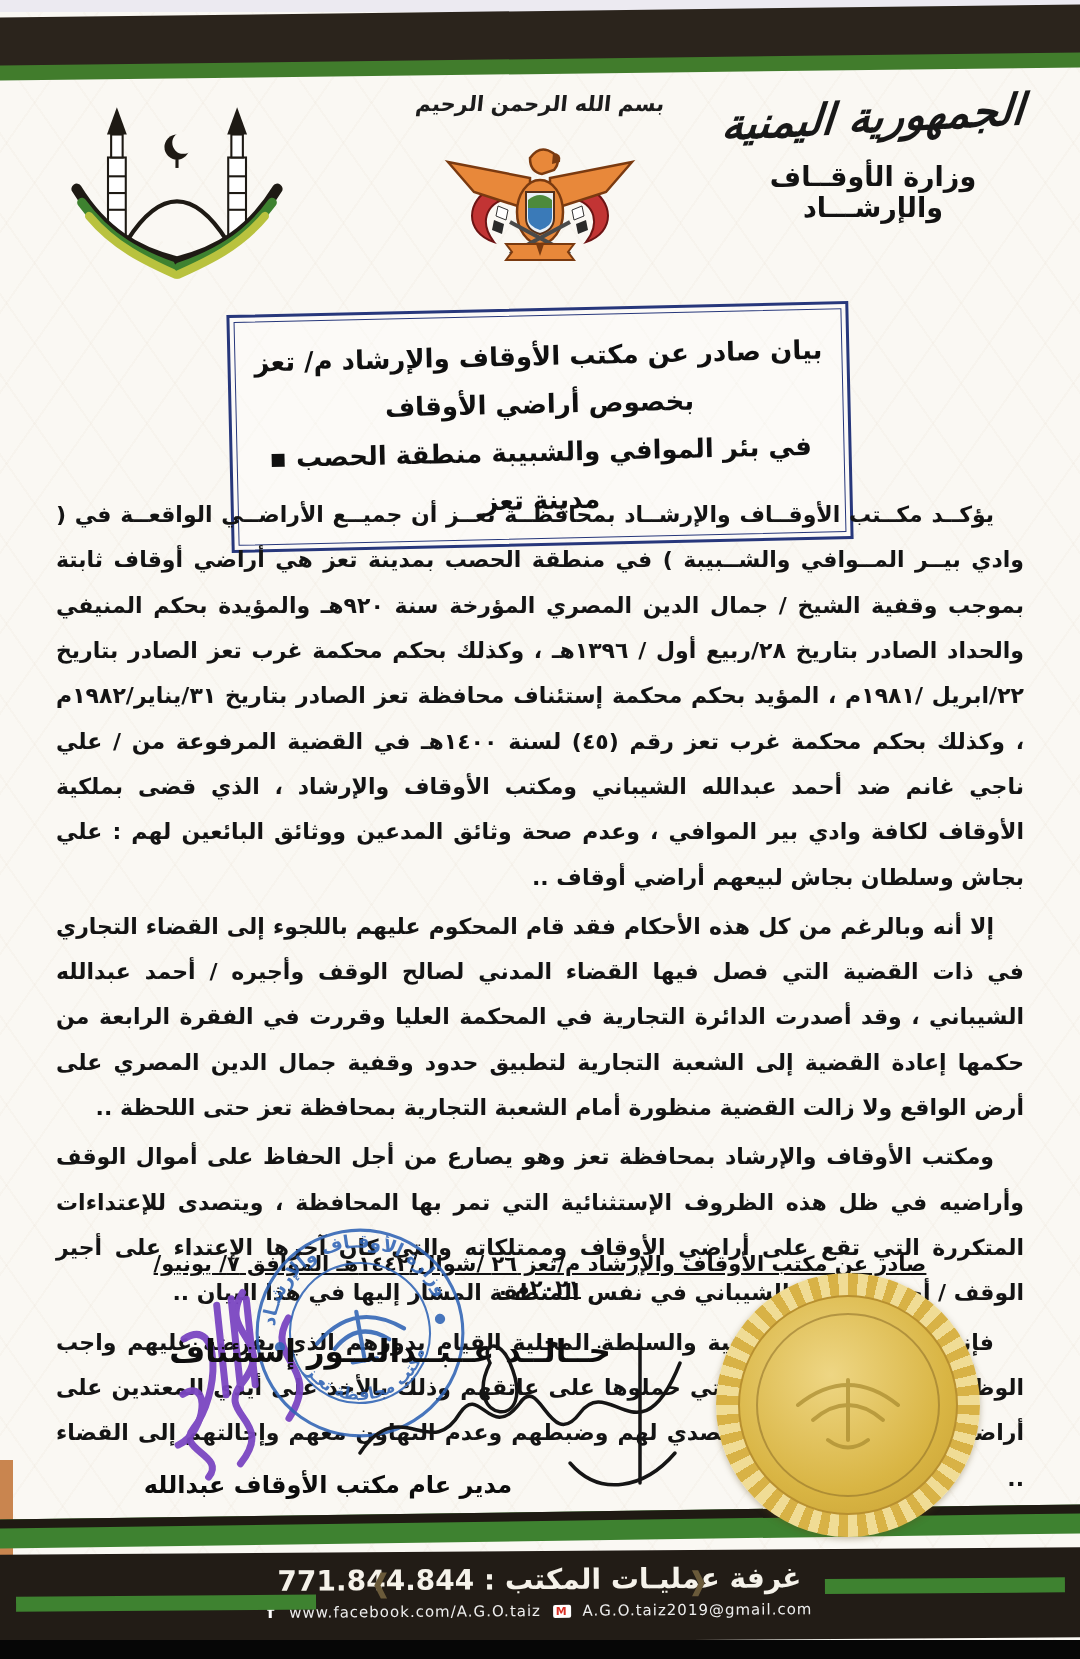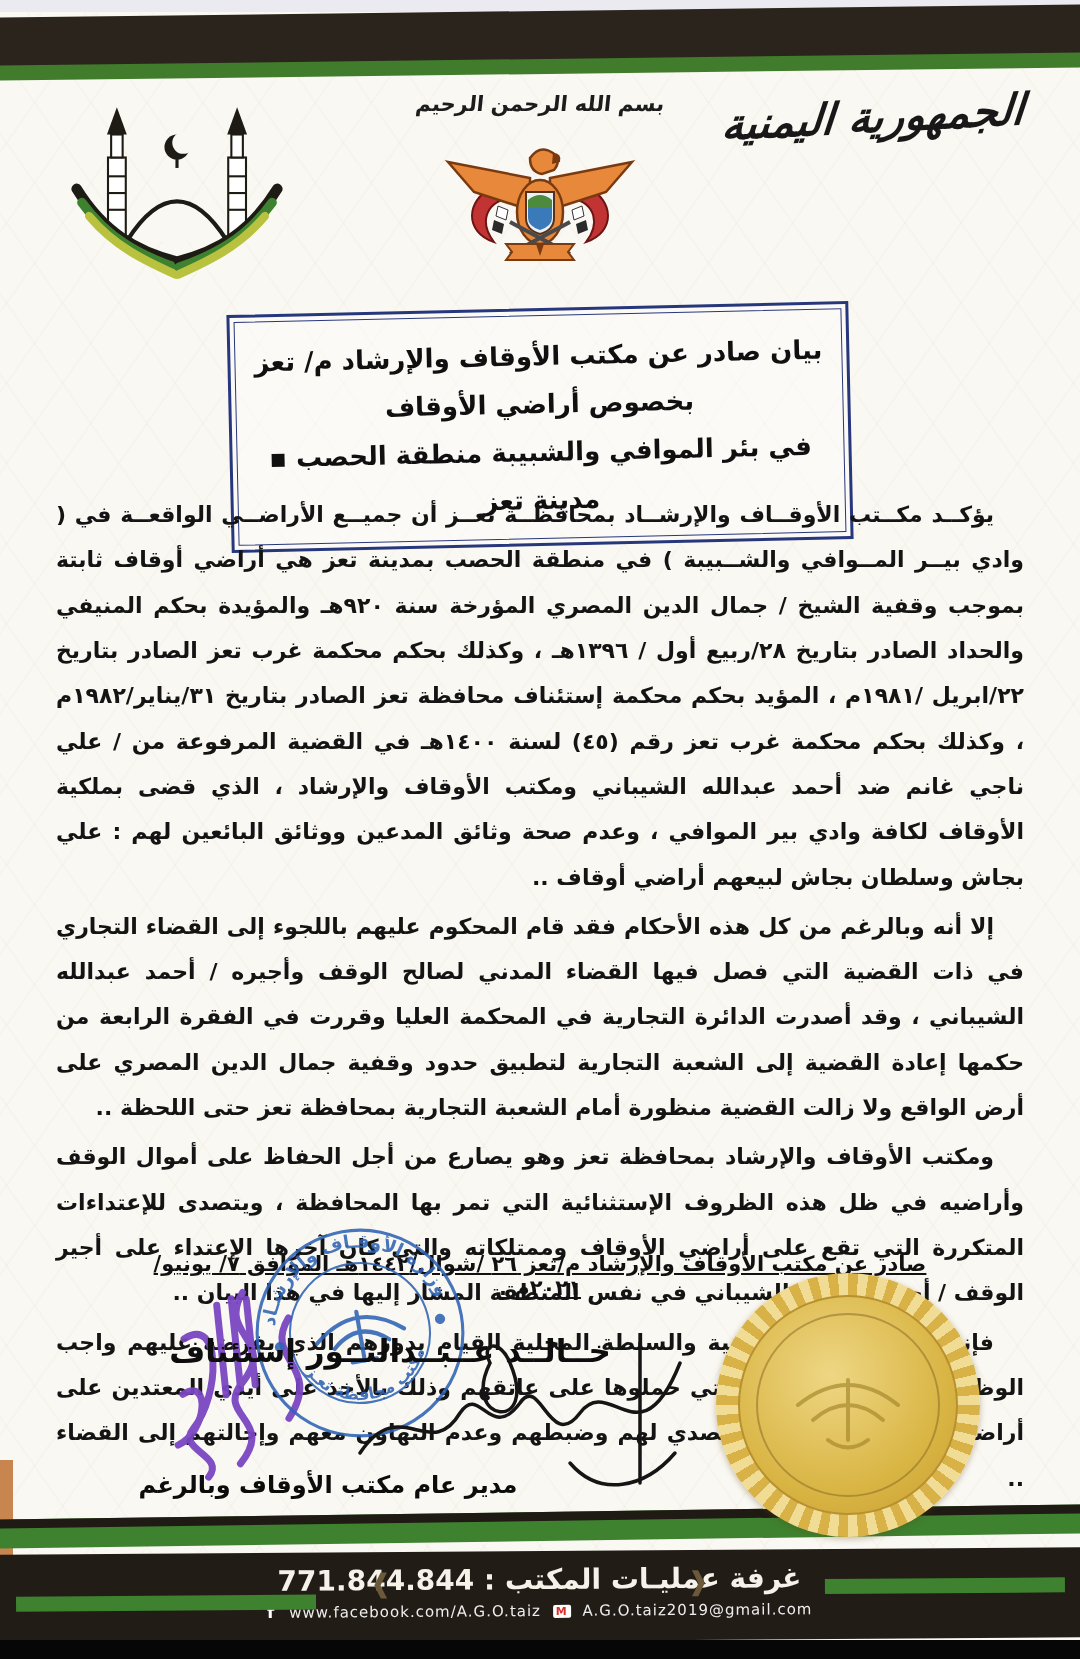--- a/index.html
+++ b/index.html
@@ -128,20 +128,21 @@
         <path d="M88,88 h24 v10 q0,8 -12,12 q-12,-4 -12,-12 Z" fill="#3a7ab8"></path>
         <path d="M88,80 q12,-10 24,0 v8 h-24 Z" fill="#4d8a3c"></path>
         <path d="M70,134 L130,102 M130,134 L70,102" stroke="#4a4a4a" stroke-width="4"></path>
         <path d="M66,126 h68 l-6,8 6,8 h-68 l6,-8 Z" fill="#e8883a" stroke="#7a3a10" stroke-width="2" transform="translate(0,-2)"></path>
         <path d="M96,124 l4,12 4,-12 Z" fill="#7a3a10"></path>
       </svg>
     </div>
 
     <div class="header-text">
       <div class="republic">الجمهورية اليمنية</div>
+      <div class="ministry">وزارة الأوقــاف والإرشـــاد</div>
     </div>
   </div>
 
   <div class="title-box">
     <div class="title-inner">
       <div class="title-line">بيان صادر عن مكتب الأوقاف والإرشاد م/ تعز</div>
       <div class="title-line">بخصوص أراضي الأوقاف</div>
       <div class="title-line">في بئر الموافي والشبيبة منطقة الحصب ▪ مدينة تعز</div>
     </div>
   </div>
@@ -194,21 +195,21 @@
 
     <div class="sig-name">خــالــد عــبــدالنــور إستئناف</div>
     <svg class="sig-script" width="360" height="220" viewBox="0 0 360 220">
       <g stroke="#151515" stroke-width="3.5" fill="none" stroke-linecap="round">
         <path d="M20,150 C60,90 90,160 120,110 C140,80 150,140 180,100 C200,70 210,150 240,110 C270,70 300,160 340,60"></path>
         <path d="M150,60 C120,120 200,130 170,60 C160,35 140,40 150,60"></path>
         <path d="M230,160 C260,195 305,185 335,150"></path>
         <path d="M300,40 V180"></path>
       </g>
     </svg>
-    <div class="sig-title">مدير عام مكتب الأوقاف وبالرغم</div>
+    <div class="sig-title">مدير عام مكتب الأوقاف عبدالله</div>
 
     <div class="gold-seal">
       <div class="gold-inner"></div>
       <div class="gold-ring"></div>
       <div class="gold-emblem">
         <svg width="140" height="140" viewBox="0 0 140 140">
           <g stroke="#a88a2e" stroke-width="4" fill="none" opacity=".7" stroke-linecap="round">
             <path d="M20,70 Q70,30 120,70"></path>
             <path d="M35,85 Q70,55 105,85"></path>
             <path d="M70,45 V105"></path>

